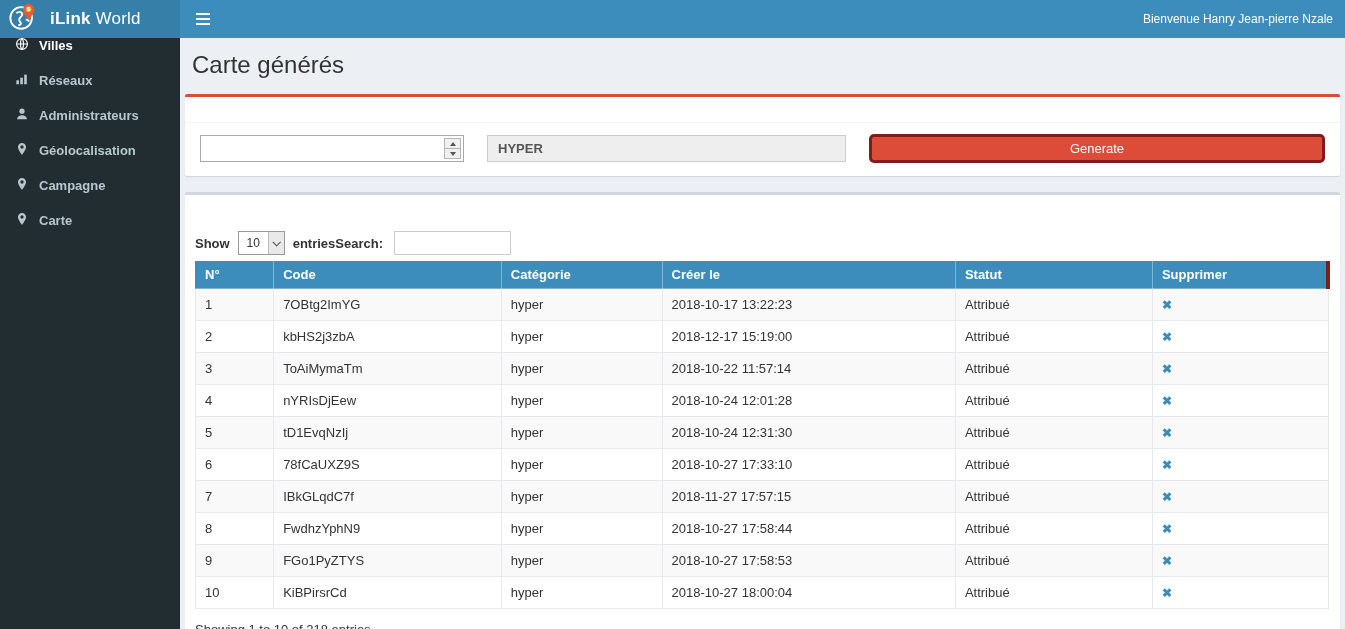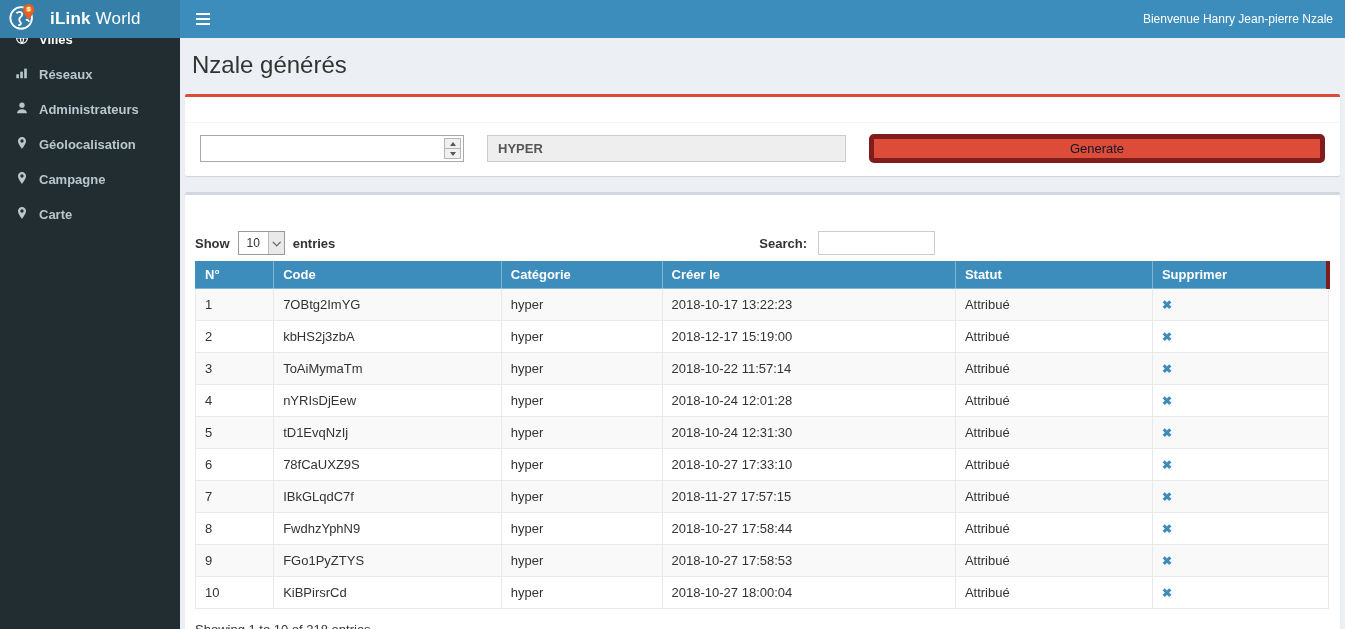--- a/index.html
+++ b/index.html
@@ -14,21 +14,21 @@
   .brand b { font-weight:700; }
   .navbar { flex:1; background:#3c8dbc; display:flex; align-items:center;
     justify-content:space-between; color:#fff; }
   .hamburger { width:46px; height:38px; display:flex; flex-direction:column;
     justify-content:center; align-items:center; gap:3px; cursor:pointer; }
   .hamburger i { display:block; width:14px; height:2px; background:#fff; }
   .welcome { font-size:12px; padding-right:12px; }
   .welcome b { font-weight:400; }
 
   
-  .sidebar { position:absolute; top:22px; left:0; bottom:0; width:180px; background:#222d32; }
+  .sidebar { position:absolute; top:28px; left:0; bottom:0; width:180px; background:#222d32; }
   .side-item { display:flex; align-items:center; gap:10px; height:35px;
     padding-left:15px; font-size:13px; font-weight:600; color:#b8c7ce; cursor:pointer; }
   .side-item svg { width:14px; height:14px; flex:0 0 14px; }
   .side-item.emph { color:#ffffff; }
   .side-item.active { color:#ffffff; background:#1e282c; }
 
   
   .main { position:absolute; top:38px; left:180px; right:0; bottom:0; padding:0 5px; overflow:hidden; }
   .page-title { font-size:24px; font-weight:500; color:#333; margin:13px 7px 15px; }
 
@@ -46,25 +46,25 @@
     display:flex; flex-direction:column; }
   .spin-btn { flex:1; display:flex; align-items:center; justify-content:center; cursor:pointer; }
   .spin-btn:first-child { border-bottom:1px solid #b5b5b5; }
   .tri-up { width:0; height:0; border-left:3px solid transparent; border-right:3px solid transparent;
     border-bottom:4px solid #555; }
   .tri-down { width:0; height:0; border-left:3px solid transparent; border-right:3px solid transparent;
     border-top:4px solid #555; }
 
   .hyper-input { width:359px; height:27px; background:#eee; border:1px solid #ccc;
     color:#555; font-weight:700; font-size:13px; padding:0 10px; font-family:inherit; }
-  .generate-btn { flex:1; height:29px; background:#dd4b39; border:5px solid #7f1d1d;
-    border-radius:5px; color:#0f172a; font-size:13px; font-family:inherit; cursor:pointer; }
+  .generate-btn { flex:1; height:29px; background:#dd4b39; border:3px solid #7f1d1d;
+    border-radius:5px; color:#ffffff; font-size:13px; font-family:inherit; cursor:pointer; }
 
   .box2 { margin-top:16px; padding:36px 10px 10px; }
-  .controls { display:flex; justify-content:space-between; align-items:center; margin-bottom:6px; }
+  .controls { display:flex; align-items:center; margin-bottom:6px; }
   .ctrl-left { display:flex; align-items:center; gap:8px; font-size:13px; font-weight:700; color:#333; }
   .fake-select { width:47px; height:24px; border:1px solid #999; background:#fff;
     display:flex; align-items:center; cursor:pointer; }
   .fake-select .val { flex:1; text-align:center; font-size:12px; font-weight:400; }
   .caret-box { width:16px; height:22px; background:#e9e9e9; border-left:1px solid #bbb;
     display:flex; align-items:center; justify-content:center; }
   .caret-box i { width:6px; height:6px; border-right:1.5px solid #555; border-bottom:1.5px solid #555;
     transform:rotate(45deg) translateY(-1px); display:block; }
   .ctrl-right { display:flex; align-items:center; gap:11px; margin-right:395px;
     font-size:13px; font-weight:700; color:#333; }
@@ -148,21 +148,21 @@
     </div>
     <div class="side-item">
       <span><svg viewBox="0 0 16 16" fill="currentColor">
           <path d="M8 1.2c-2.6 0-4.6 2-4.6 4.6C3.4 9.3 8 14.8 8 14.8s4.6-5.5 4.6-9C12.6 3.2 10.6 1.2 8 1.2zm0 6.4a1.9 1.9 0 1 1 0-3.8 1.9 1.9 0 0 1 0 3.8z"></path>
         </svg></span>
       <span>Carte</span>
     </div>
   </div>
 
 <div class="main">
-  <div class="page-title">Nzale générés</div>
+  <div class="page-title">Carte générés</div>
 
   <div class="box box-danger">
     <div class="box1-header"></div>
     <div class="box1-body">
       <div class="num-input-wrap">
         <input class="num-input" value="" style="">
         <div class="spinner">
           <span class="spin-btn">
               <i class="tri-up"></i>
             </span>

